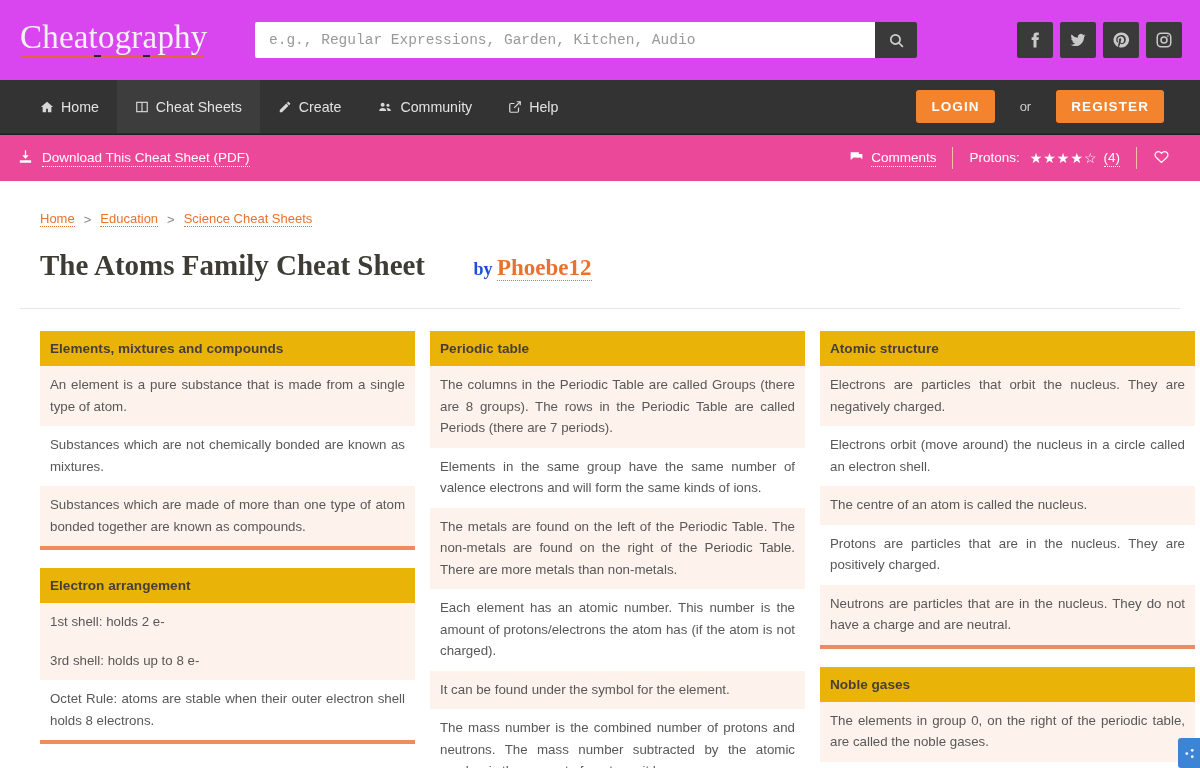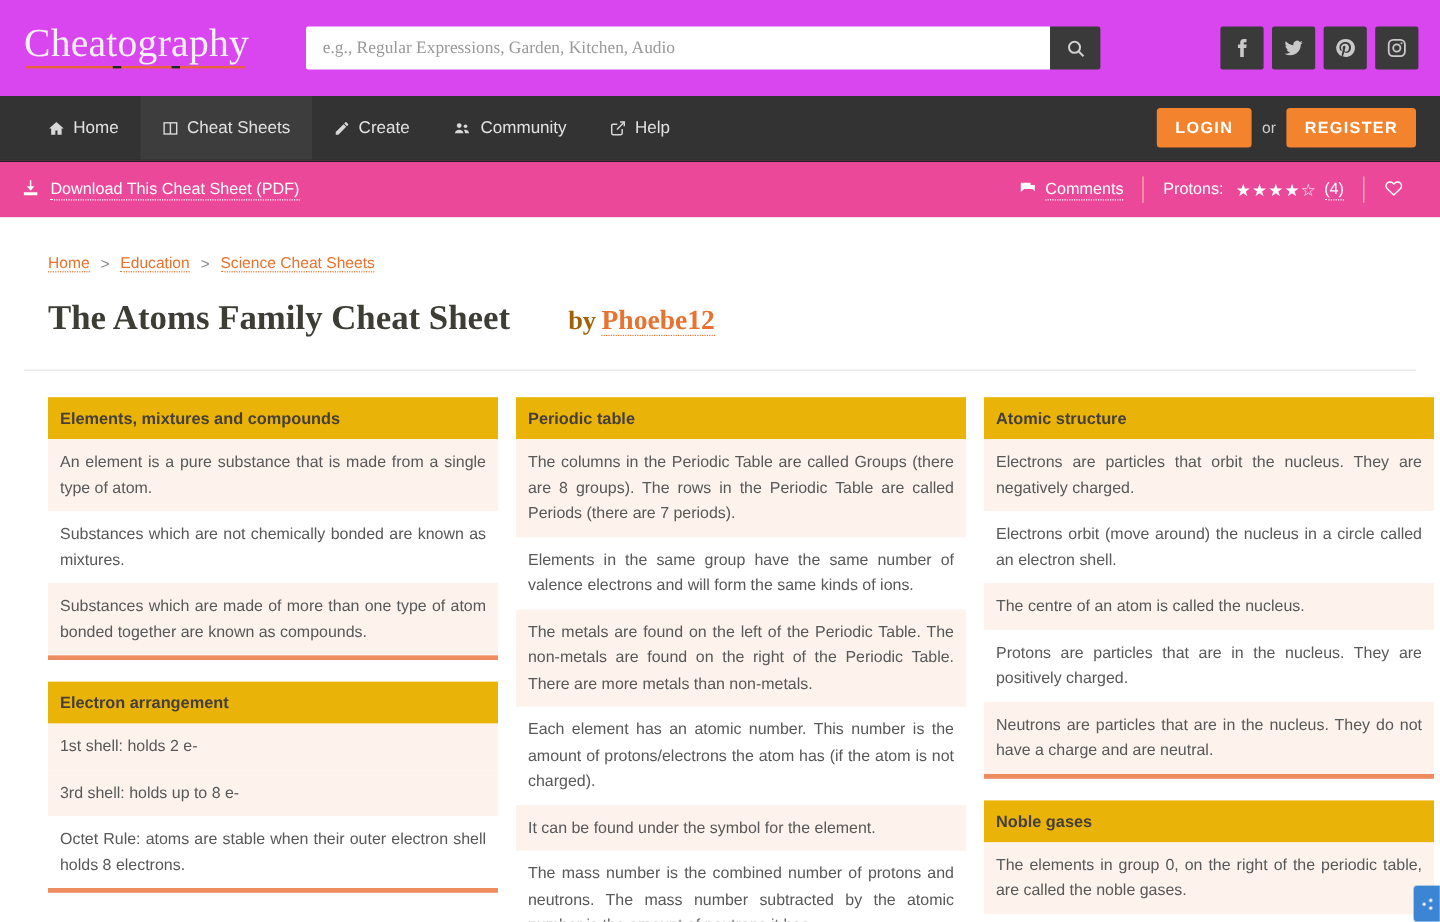--- a/index.html
+++ b/index.html
@@ -58,21 +58,21 @@
   .searchinput {
     width: 620px;
     height: 36px;
     border: none;
     outline: none;
     padding: 0 14px;
     font-size: 14.5px;
     color: #444;
     background: #fff;
     border-radius: 2px 0 0 2px;
-    font-family: Liberation Serif, serif;
+    font-family: Liberation Mono, monospace;
   }
   .searchinput::placeholder { color: #999; }
   .searchbtn {
     width: 42px; height: 36px;
     background: #3a3a3a;
     border: none;
     color: #cfcfcf;
     cursor: pointer;
     display: flex; align-items: center; justify-content: center;
     border-radius: 0 2px 2px 0;
@@ -108,22 +108,22 @@
     font-size: 14.2px;
     cursor: pointer;
     text-decoration: none;
     white-space: nowrap;
   }
   .navitem.active { background: #3d3d3d; }
   .navitem .ni { display: inline-flex; align-items: center; color: #d8d8d8; }
 
   .authwrap {
     position: absolute;
-    right: 20px; top: 0; bottom: 0;
-    display: flex; align-items: center; gap: 9px; margin-left: 43px;
+    right: 36px; top: 0; bottom: 0;
+    display: flex; align-items: center; gap: 25px; margin-left: 43px;
   }
   .btn-orange {
     background: #f3832d;
     color: #ffffff;
     border: none;
     font-weight: bold;
     font-size: 13.5px;
     letter-spacing: 1.1px;
     padding: 9px 15px;
     border-radius: 3px;
@@ -176,21 +176,21 @@
     border-bottom: 1px solid #e6e6e6;
     margin: 0 0 0 0;
   }
   .sheettitle {
     font-family: "Liberation Serif", serif;
     font-size: 29px;
     font-weight: bold;
     color: #3d3d36;
     display: inline;
   }
-  .byword { font-family: "Liberation Serif", serif; font-size: 22px; color: #a16207; font-weight:bold;padding-left:44px;}
+  .byword { font-family: "Liberation Serif", serif; font-size: 18px; color: #1d4ed8; font-weight:bold;padding-left:44px;}
   .author {
     font-family: "Liberation Serif", serif;
     font-size: 23px; font-weight: bold;
     color: #e8722f;
     border-bottom: 1px dotted #e8722f;
     cursor: pointer; text-decoration: none;
   }
 
   
   .columns {

